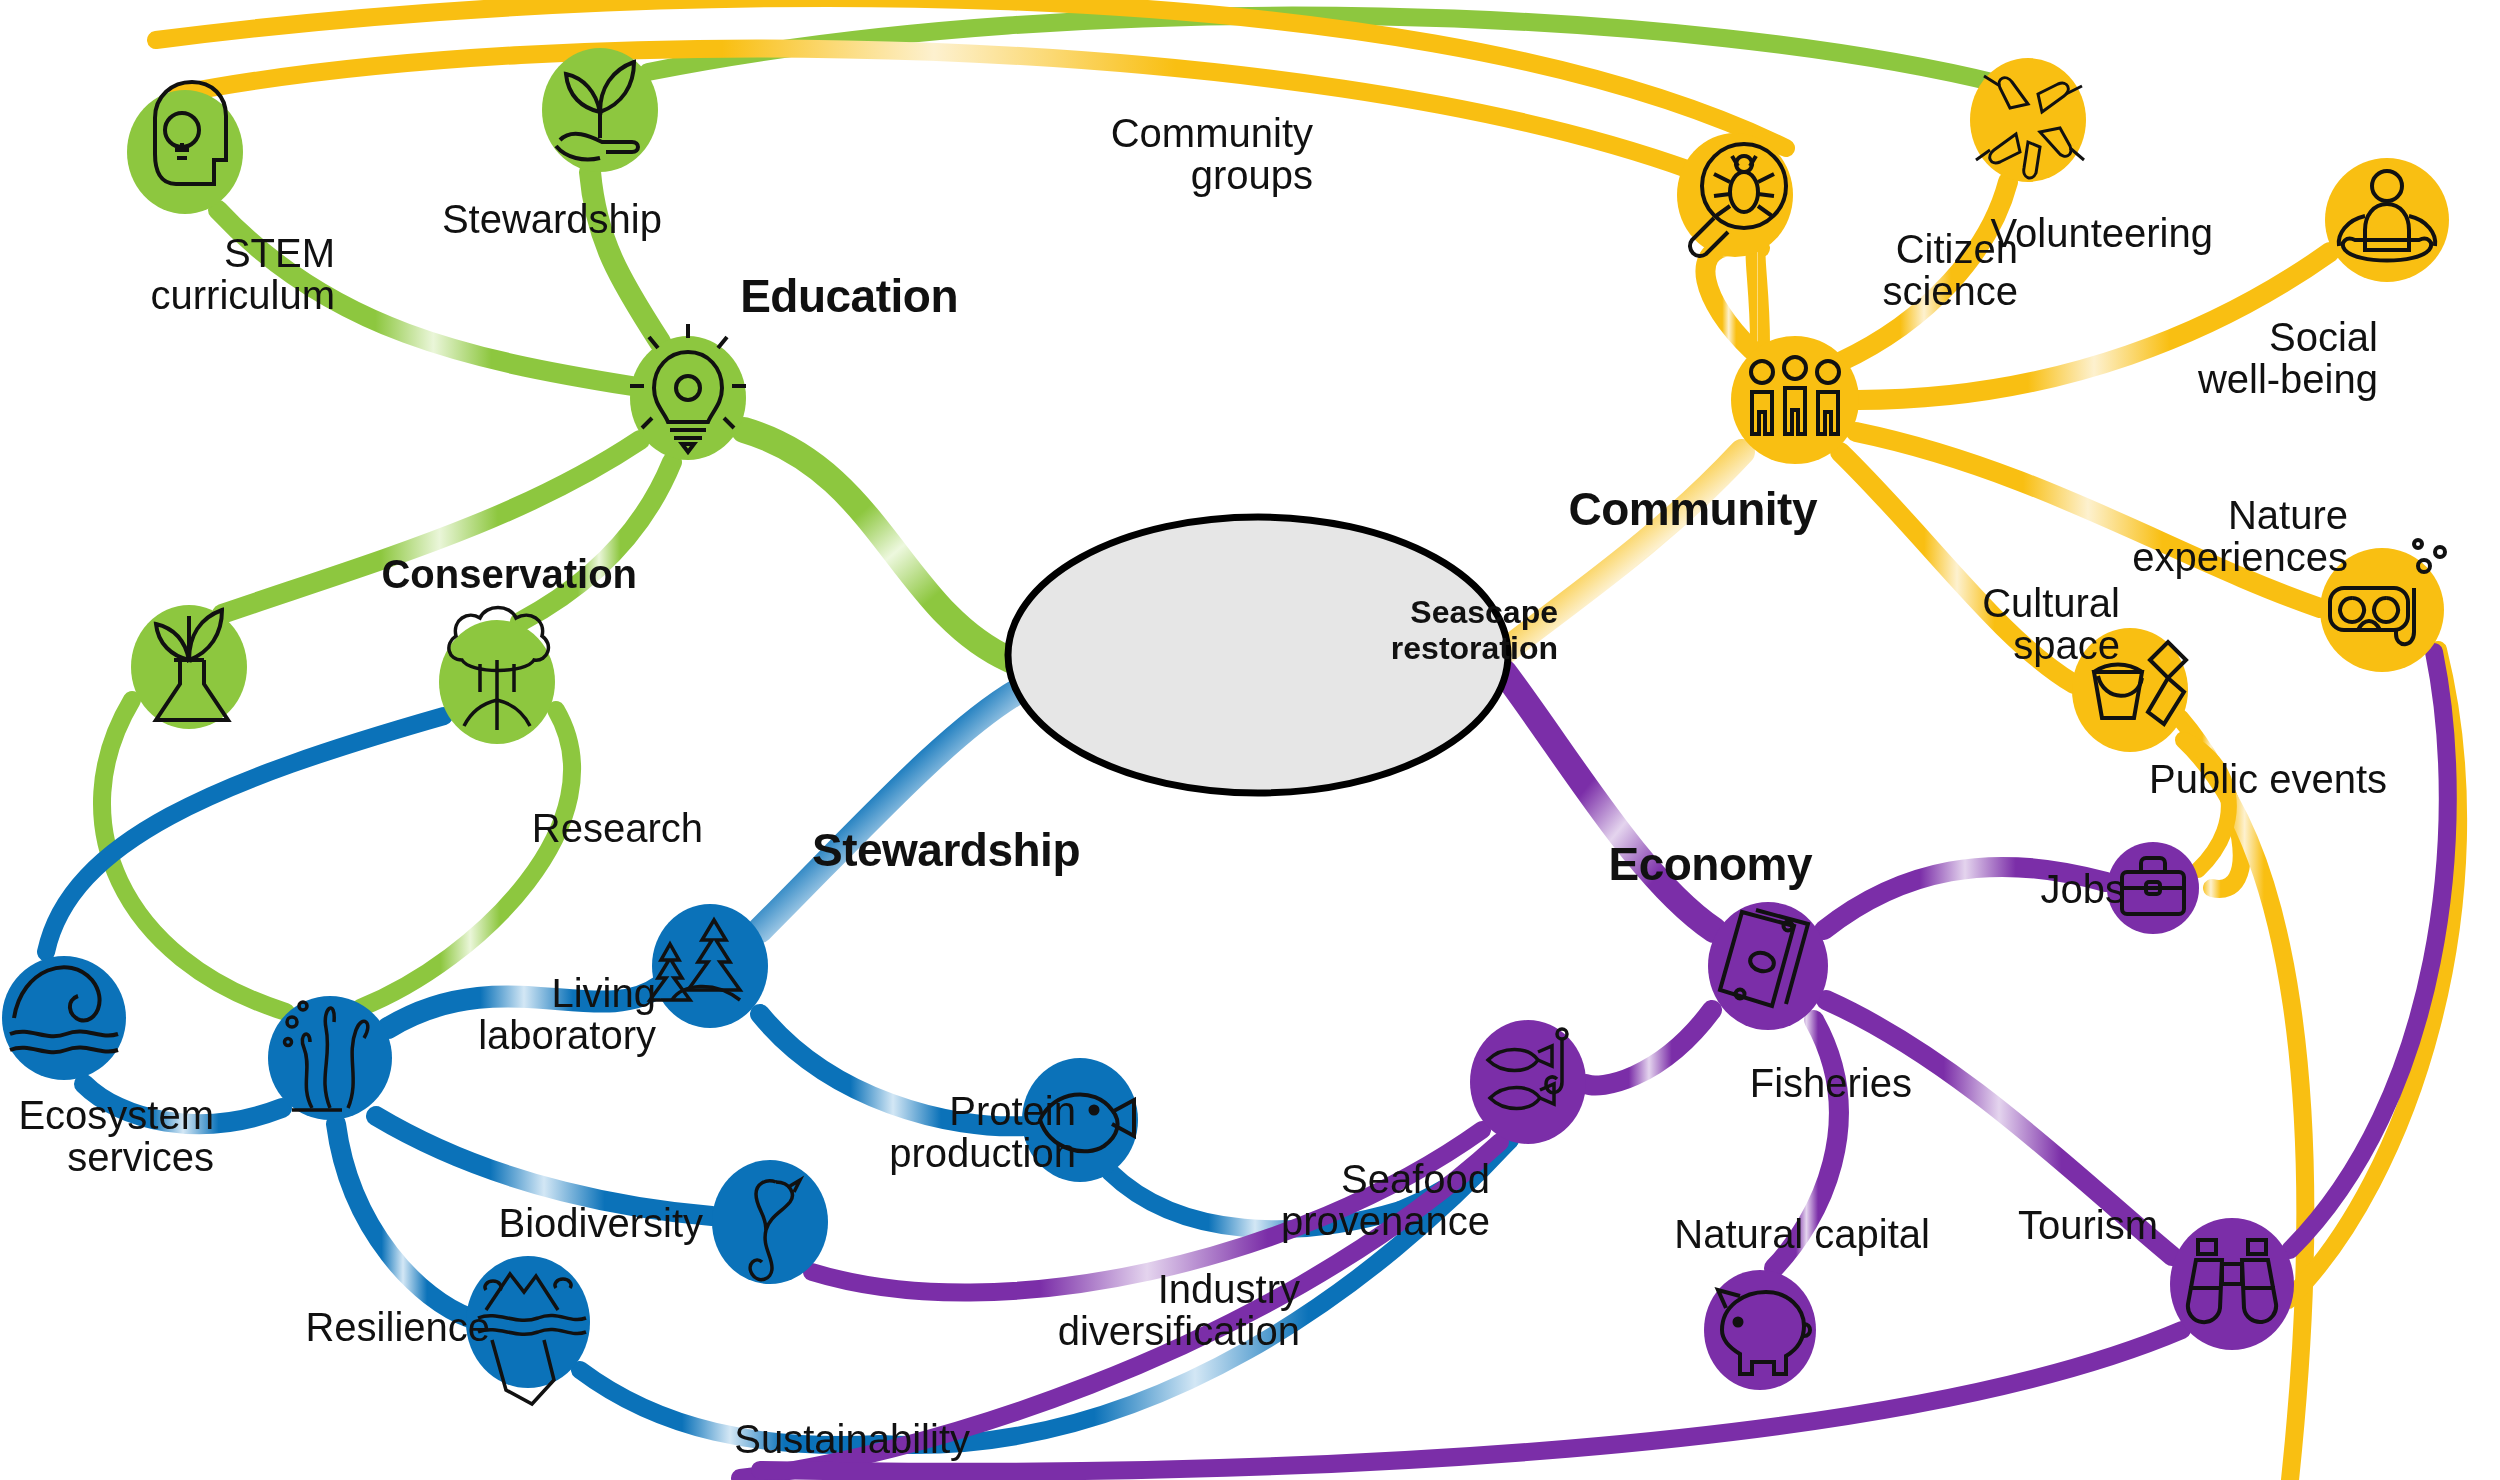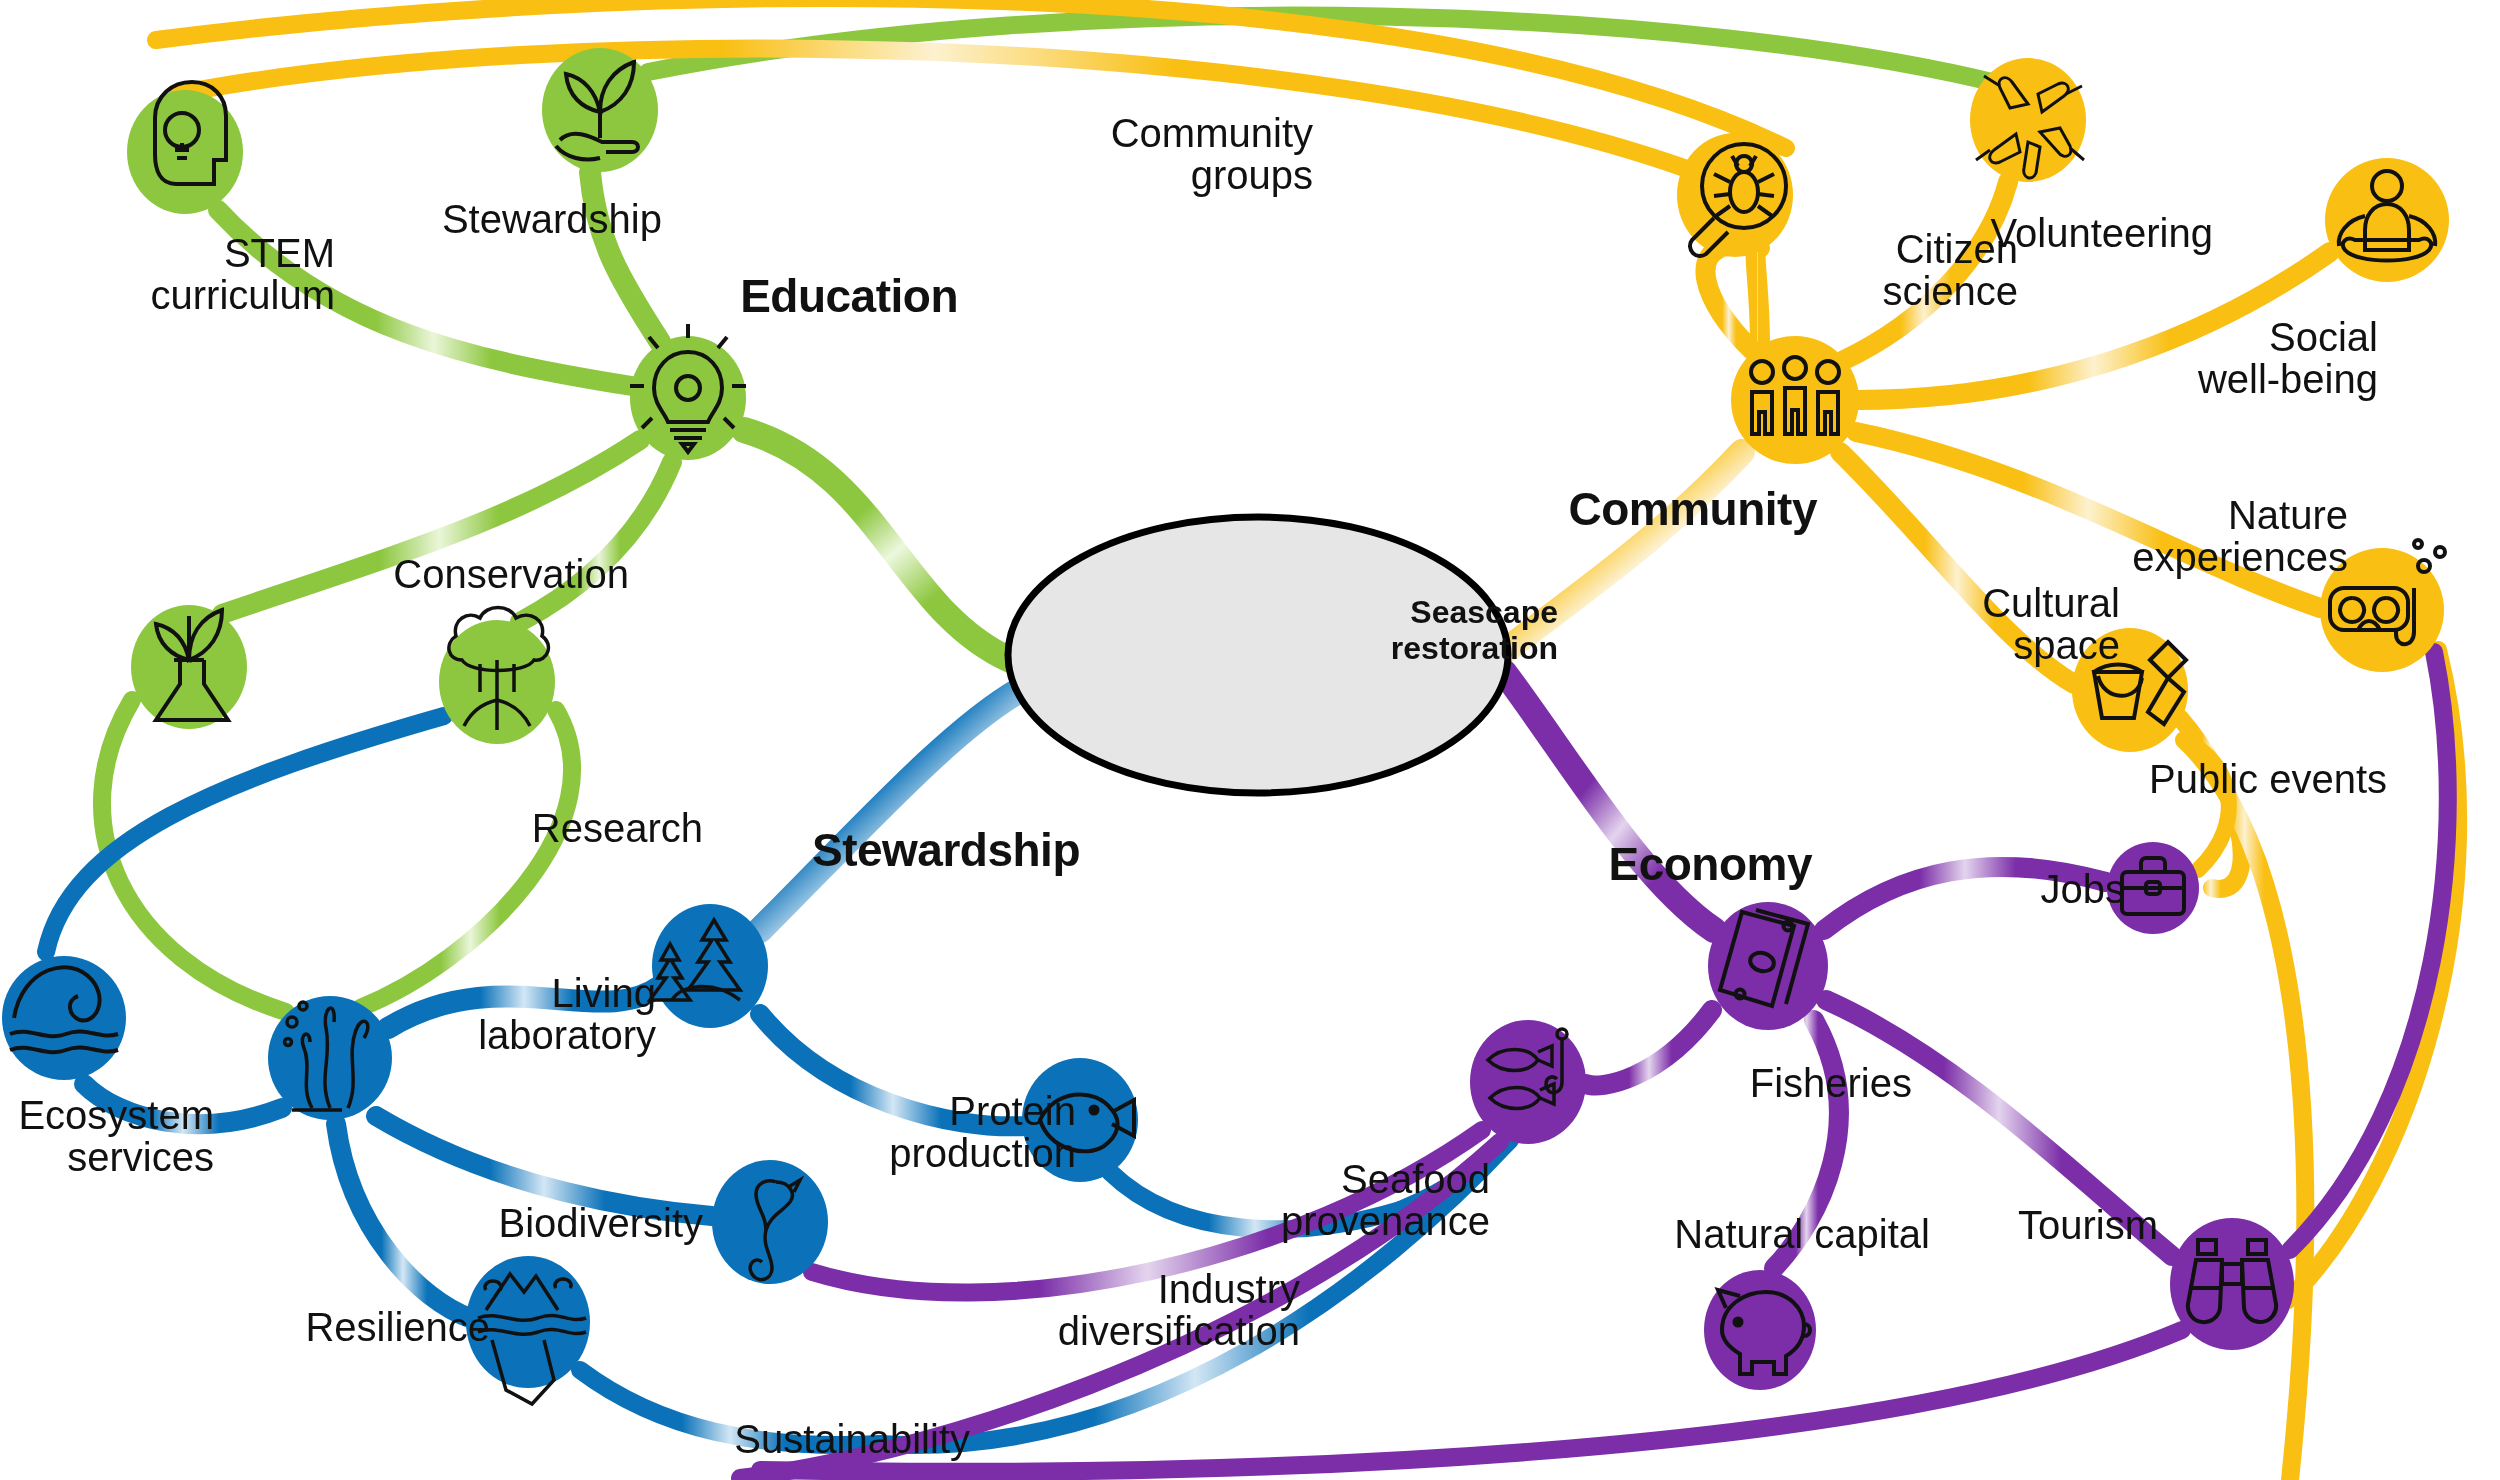--- a/index.html
+++ b/index.html
@@ -376,21 +376,21 @@
 restoration</div>
 
   <div class="lbl branch-lbl" style="left:558px;top:272px;width:400px;">Education</div>
   <div class="lbl branch-lbl" style="left:680px;top:826px;width:400px;">Stewardship</div>
   <div class="lbl branch-lbl" style="left:1417px;top:485px;width:400px;">Community</div>
   <div class="lbl branch-lbl" style="left:1412px;top:840px;width:400px;">Economy</div>
 
   <div class="lbl node-lbl" style="left:35px;top:232px;width:300px;">STEM
 curriculum</div>
   <div class="lbl node-lbl" style="left:362px;top:198px;width:300px;">Stewardship</div>
-  <div class="lbl node-lbl" style="left:329px;top:553px;width:300px;">Conservation</div>
+  <div class="lbl node-lbl" style="left:337px;top:553px;width:300px;font-weight:bold;">Conservation</div>
   <div class="lbl node-lbl" style="left:403px;top:807px;width:300px;">Research</div>
 
   <div class="lbl node-lbl" style="left:-86px;top:1094px;width:300px;">Ecosystem
 services</div>
   <div class="lbl node-lbl" style="left:356px;top:944px;width:300px;margin-top:28px;">Living
 laboratory</div>
   <div class="lbl node-lbl" style="left:1190px;top:1158px;width:300px;">Seafood
 provenance</div>
   <div class="lbl node-lbl" style="left:776px;top:1090px;width:300px;">Protein
 production</div>

